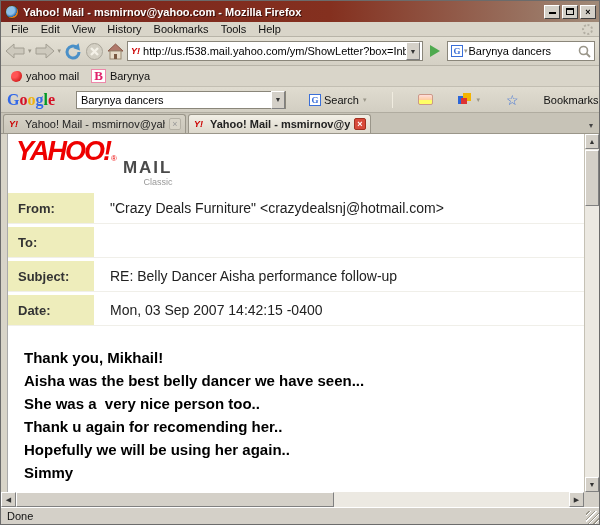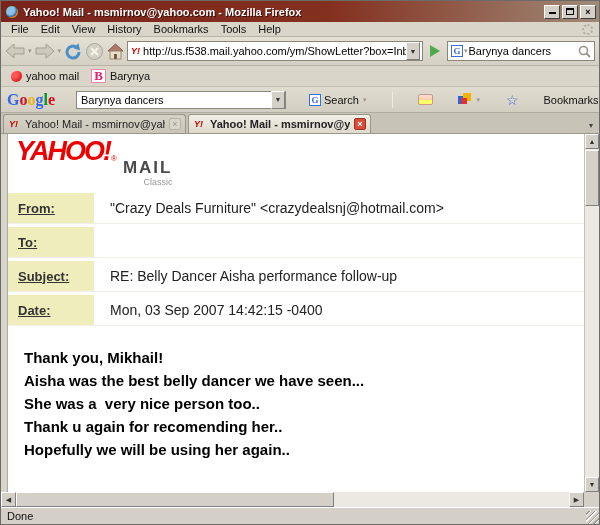--- a/index.html
+++ b/index.html
@@ -114,21 +114,21 @@
     font-family:"Liberation Sans",sans-serif; letter-spacing:-2px; }
   .reg { color:#e00; font-size:8px; vertical-align:sub; margin:16px 2px 0 1px; }
   .mailword { display:flex; flex-direction:column; margin-left:4px; margin-top:22px; }
   .mword { color:#4a4a4a; font-weight:bold; font-size:17px; letter-spacing:2px; line-height:15px; }
   .classic { color:#999; font-size:9px; align-self:flex-end; margin-top:2px; }
 
   .hdrrow { display:flex; align-items:center; height:31px; margin-bottom:3px;
     border-bottom:1px solid #f0efe9; }
   .hdrlabel { width:86px; flex:0 0 86px; align-self:stretch; background:#eeedbb;
     display:flex; align-items:center; padding-left:10px; font-weight:bold;
-    font-size:13px; color:#333;text-decoration:underline; }
+    font-size:13px; color:#333; }
   .hdrvalue { padding-left:16px; font-size:14px; color:#222; white-space:nowrap; overflow:hidden; }
 
   .mailbody { margin:20px 0 0 16px; }
   .bodyline { font-weight:bold; font-size:15px; color:#000; line-height:23px; white-space:pre; }
 
   
   .vscroll { width:15px; flex:0 0 15px; background:#ece9e2; display:flex; flex-direction:column;
     border-left:1px solid #c5c1b5; }
   .sbtn { height:15px; flex:0 0 15px; background:#d4d0c8; border:1px solid;
     border-color:#fff #808080 #808080 #fff; font-size:7px; color:#333;
@@ -328,20 +328,21 @@
         <span class="hdrlabel">Date:</span>
         <span class="hdrvalue">Mon, 03 Sep 2007 14:42:15 -0400</span>
       </div>
 
       <div class="mailbody">
         <div class="bodyline">Thank you, Mikhail!</div>
         <div class="bodyline">Aisha was the best belly dancer we have seen...</div>
         <div class="bodyline">She was a  very nice person too..</div>
         <div class="bodyline">Thank u again for recomending her..</div>
         <div class="bodyline">Hopefully we will be using her again..</div>
+        <div class="bodyline">Simmy</div>
       </div>
     </div>
 
     <div class="vscroll">
       <span class="sbtn">▲</span>
       <span class="vthumb"></span>
       <span class="vfill"></span>
       <span class="sbtn">▼</span>
     </div>
   </div>

